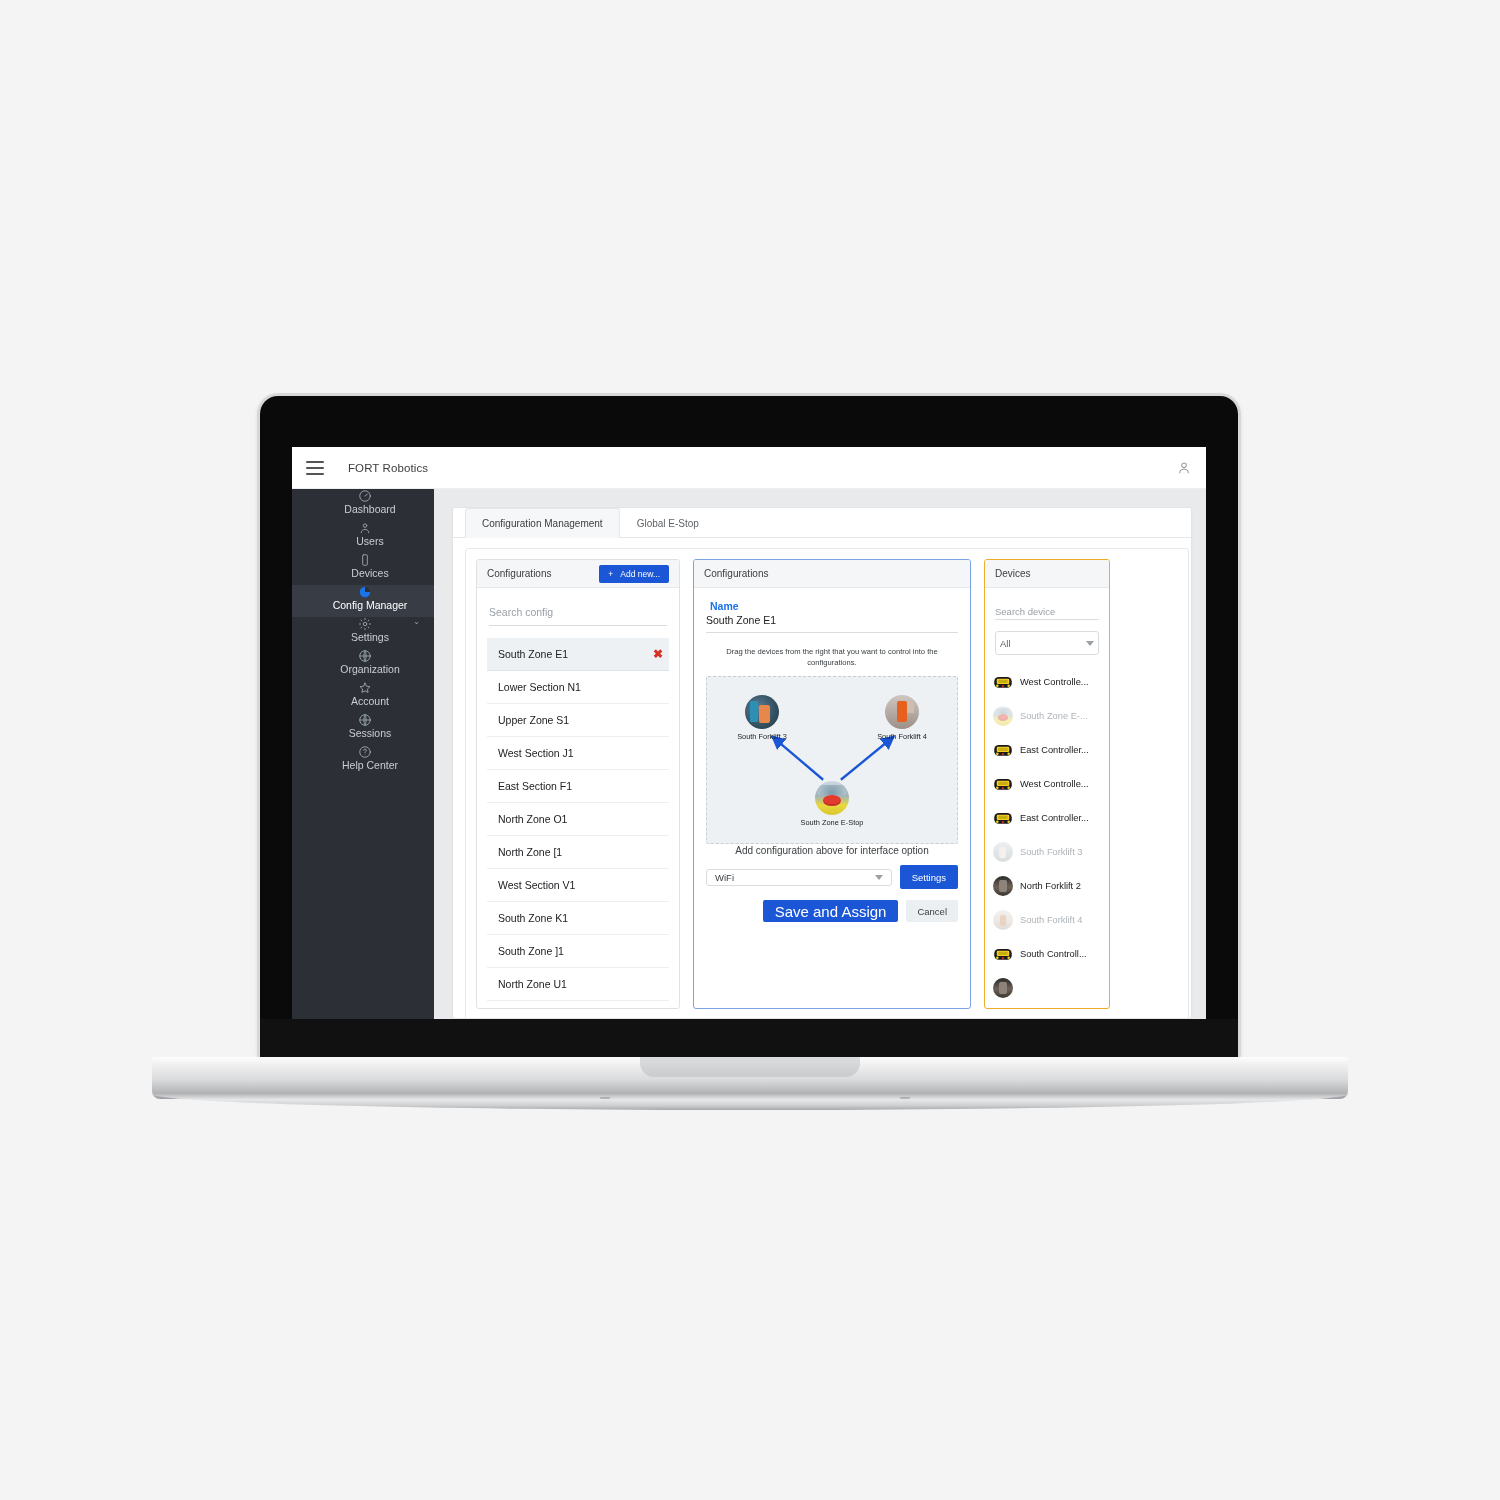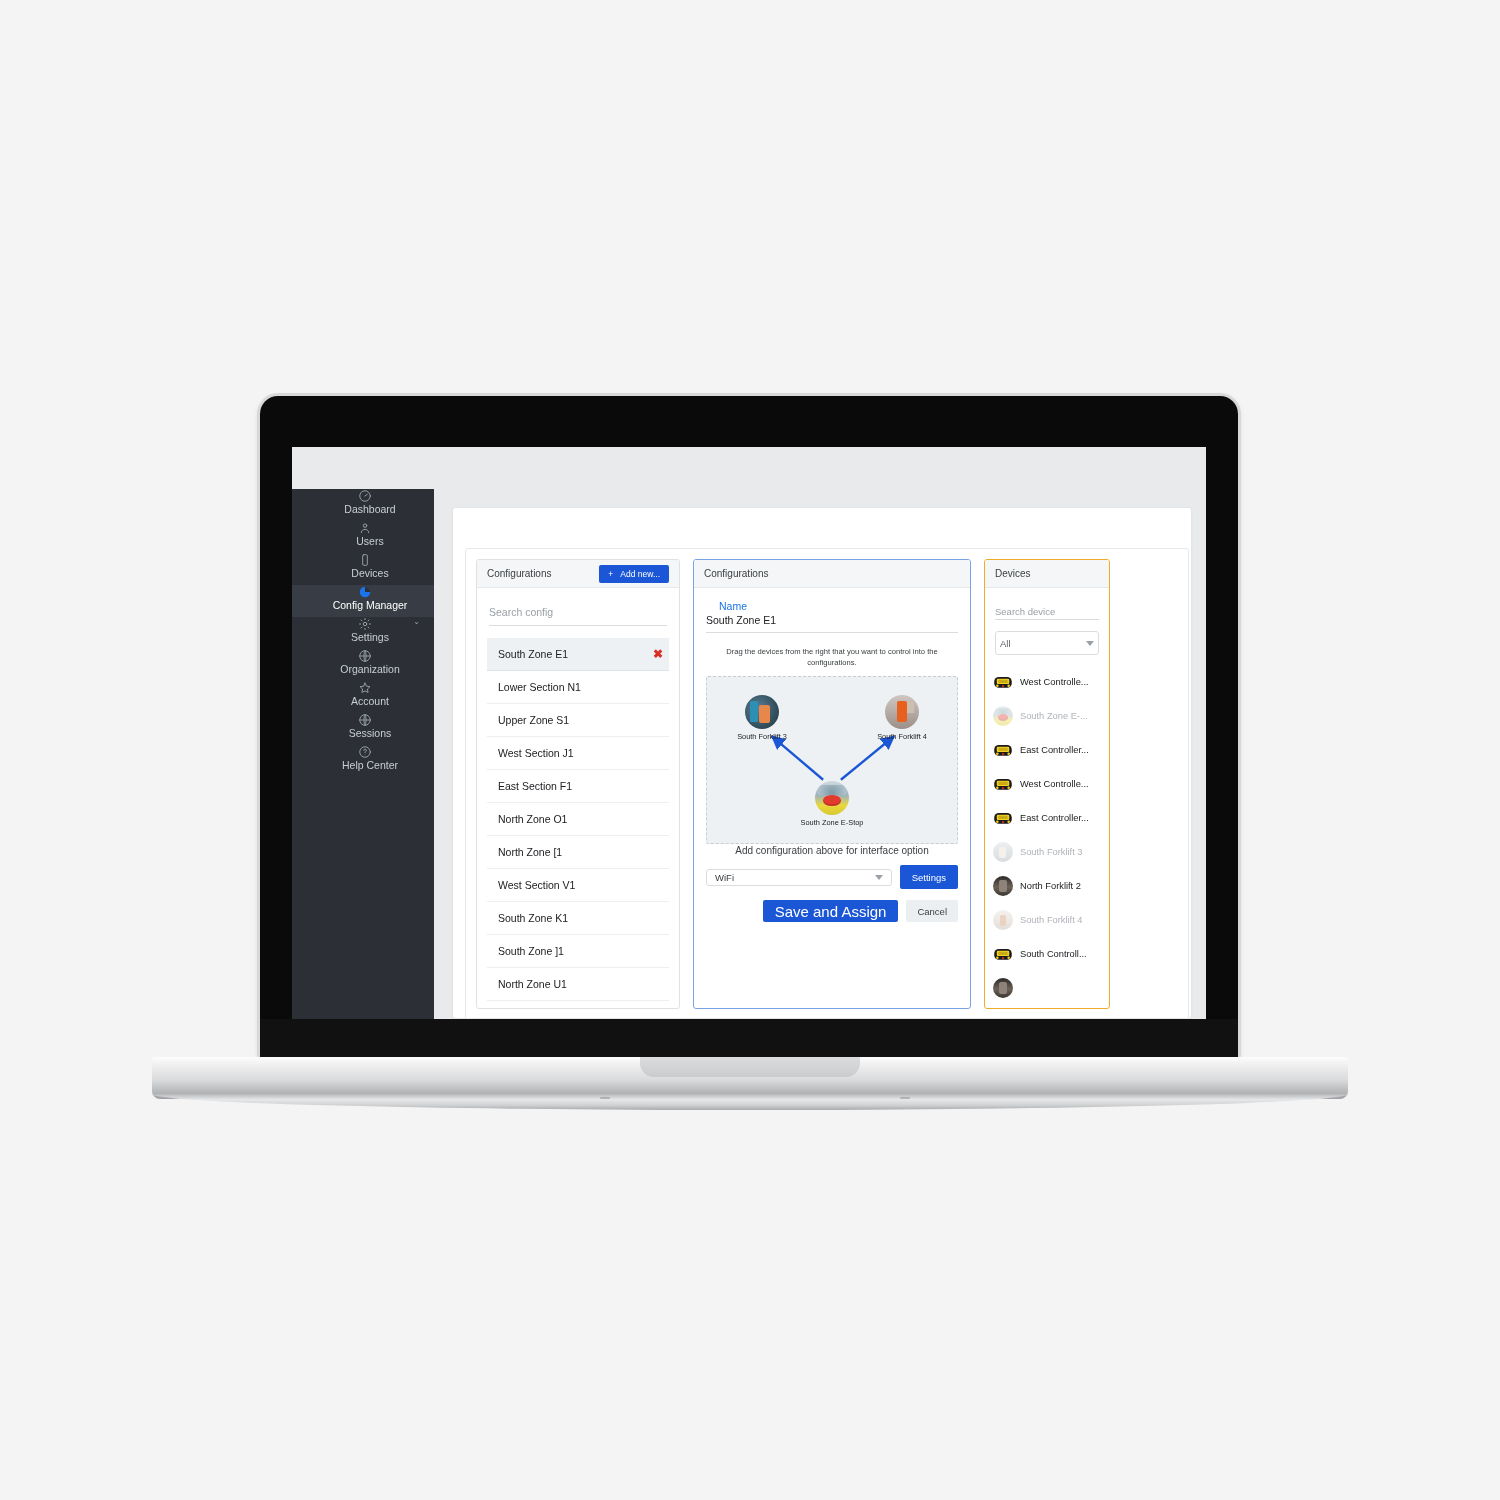--- a/index.html
+++ b/index.html
@@ -247,22 +247,22 @@
   }
   .cfg-x { color: #d93025; font-size: 12px; font-weight: bold; line-height: 1; }
 
   
   .pane-center {
     width: 278px;
     border: 1px solid #7aa3e8;
   }
   .pane-center .pane-head { background: #f5f6f7; }
   .name-label {
-    margin: 12px 12px 0 25px;
-    font-size: 10.5px; color: #1a73e8;
+    margin: 12px 12px 0 16px;
+    font-size: 10.5px; color: #1a73e8; font-weight: bold;
   }
   .name-value {
     margin: 2px 12px 0 12px;
     font-size: 10.5px; color: #202124;
     border-bottom: 1px solid #dadce0;
     padding-bottom: 6px;
   }
   .drag-hint {
     margin: 13px 16px 0 16px;
     font-size: 7.6px;
@@ -436,20 +436,32 @@
 </head>
 <body>
 
 <div id="laptop-mockup">
   <div class="lid"></div>
   <div class="lid-chin"></div>
 
   <div class="lid-inner">
     <div class="app">
 
+      <div class="topbar">
+        <div class="hamburger">
+          <span></span>
+            <span></span>
+            <span></span>
+        </div>
+        <div class="brand">FORT Robotics</div>
+        <svg class="user-icon" viewBox="0 0 24 24" fill="none" stroke="currentColor" stroke-width="1.6">
+          <circle cx="12" cy="8" r="3.4"></circle>
+          <path d="M5.5 20c0-3.6 2.9-6 6.5-6s6.5 2.4 6.5 6"></path>
+        </svg>
+      </div>
 
       <nav class="sidebar" id="sidebar-nav">
           <div class="nav-item">
             <span class="nav-ico">
               <svg viewBox="0 0 24 24" fill="none" stroke="currentColor" stroke-width="1.6" stroke-linecap="round" stroke-linejoin="round" width="14" height="14">
                 <circle cx="12" cy="12" r="9"></circle>
                 <path d="M12 12l4-3"></path>
               </svg>
             </span>
             <span>Dashboard</span>
@@ -524,20 +536,24 @@
                 <circle cx="12" cy="16.6" r=".7" fill="currentColor" stroke="none"></circle>
               </svg>
             </span>
             <span>Help Center</span>
           </div>
         </nav>
 
       <div class="content">
         <div class="card">
 
+          <div class="tabs" id="tab-bar">
+              <div class="tab active">Configuration Management</div>
+              <div class="tab">Global E-Stop</div>
+            </div>
 
           <div class="panes">
 
             <section class="pane pane-left">
               <div class="pane-head">
                 <span>Configurations</span>
                 <button class="addnew-btn">
                   <span>+</span>
                   <span>Add new...</span>
                 </button>

